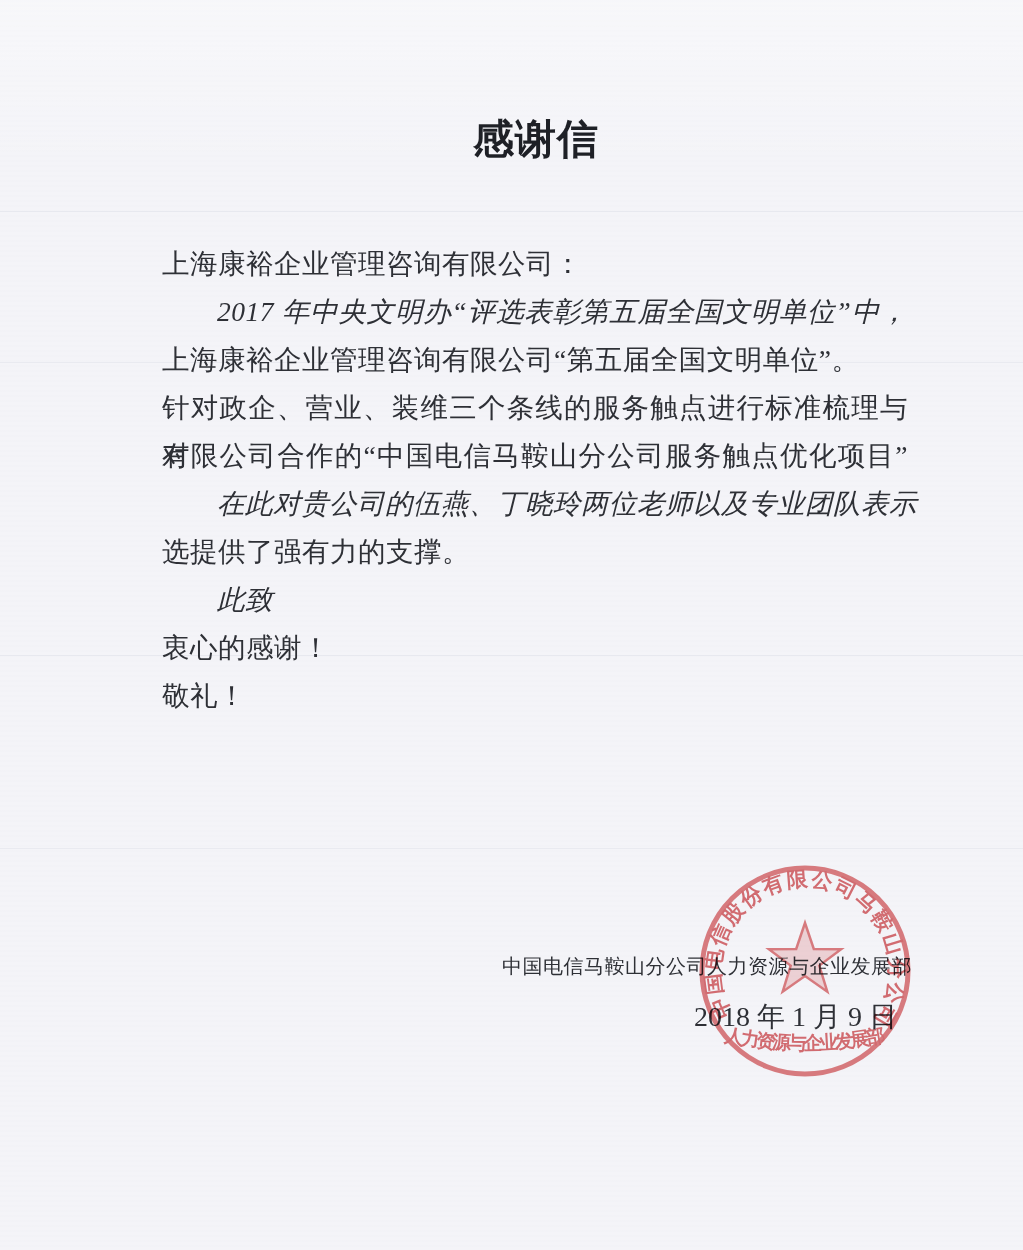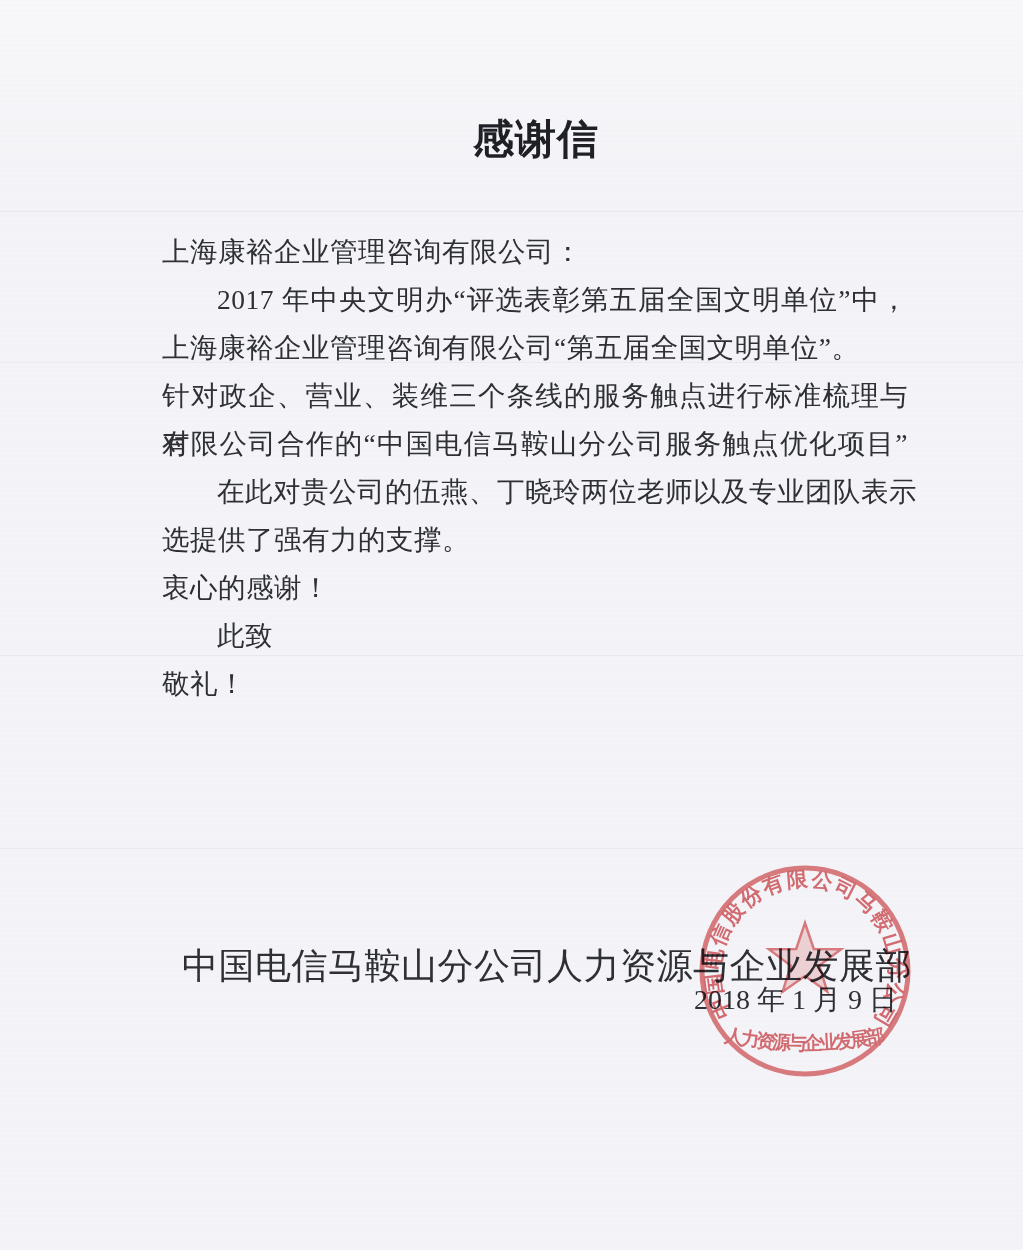--- a/index.html
+++ b/index.html
@@ -32,52 +32,53 @@
     padding-left: 49px;
     box-sizing: border-box;
     font-size: 41px;
     font-weight: bold;
     letter-spacing: 1px;
     color: #1e2026;
   }
   .letter-body {
     position: absolute;
     left: 162px;
-    top: 228px;
+    top: 240px;
     width: 746px;
   }
   .letter-body .line {
     height: 48px;
     line-height: 48px;
     font-size: 27.5px;
     white-space: nowrap;
     letter-spacing: 0.5px;
   }
-  .letter-body .line.indent { padding-left: 55px; }
+  .letter-body .line.indent { padding-left: 55px; font-style: italic; }
   .letter-body .line.justify {
     white-space: normal;
     text-align: justify;
     text-align-last: justify;
   }
   .signature-block {
     position: absolute;
     top: 948px;
     right: 111px;
     text-align: right;
     z-index: 1;
   }
   .signature-line {
-    font-size: 36px;
+    font-size: 20px;
     line-height: 36px;
     letter-spacing: 0.5px;
     white-space: nowrap;
   }
   .date-line {
     font-size: 28px;
     line-height: 32px;
+    margin-top: 17px;
     margin-right: 15px;
     white-space: nowrap;
   }
   .stamp {
     position: absolute;
     left: 694px;
     top: 860px;
     width: 222px;
     height: 222px;
     mix-blend-mode: multiply;
@@ -103,22 +104,22 @@
 
   <div class="letter-body">
 
   <div class="line">上海康裕企业管理咨询有限公司：</div>
       <div class="line indent justify">2017 年中央文明办“评选表彰第五届全国文明单位”中，</div>
       <div class="line">上海康裕企业管理咨询有限公司“第五届全国文明单位”。</div>
       <div class="line justify">针对政企、营业、装维三个条线的服务触点进行标准梳理与对</div>
       <div class="line justify">有限公司合作的“中国电信马鞍山分公司服务触点优化项目”</div>
       <div class="line indent">在此对贵公司的伍燕、丁晓玲两位老师以及专业团队表示</div>
       <div class="line">选提供了强有力的支撑。</div>
+      <div class="line indent">此致</div>
       <div class="line">衷心的感谢！</div>
-      <div class="line indent">此致</div>
       <div class="line">敬礼！</div>
     </div>
 
   <div class="signature-block">
     <div class="signature-line">中国电信马鞍山分公司人力资源与企业发展部</div>
     <div class="date-line">2018 年 1 月 9 日</div>
   </div>
 
   <svg class="stamp" viewBox="0 0 222 222" aria-hidden="true">
     <defs>

